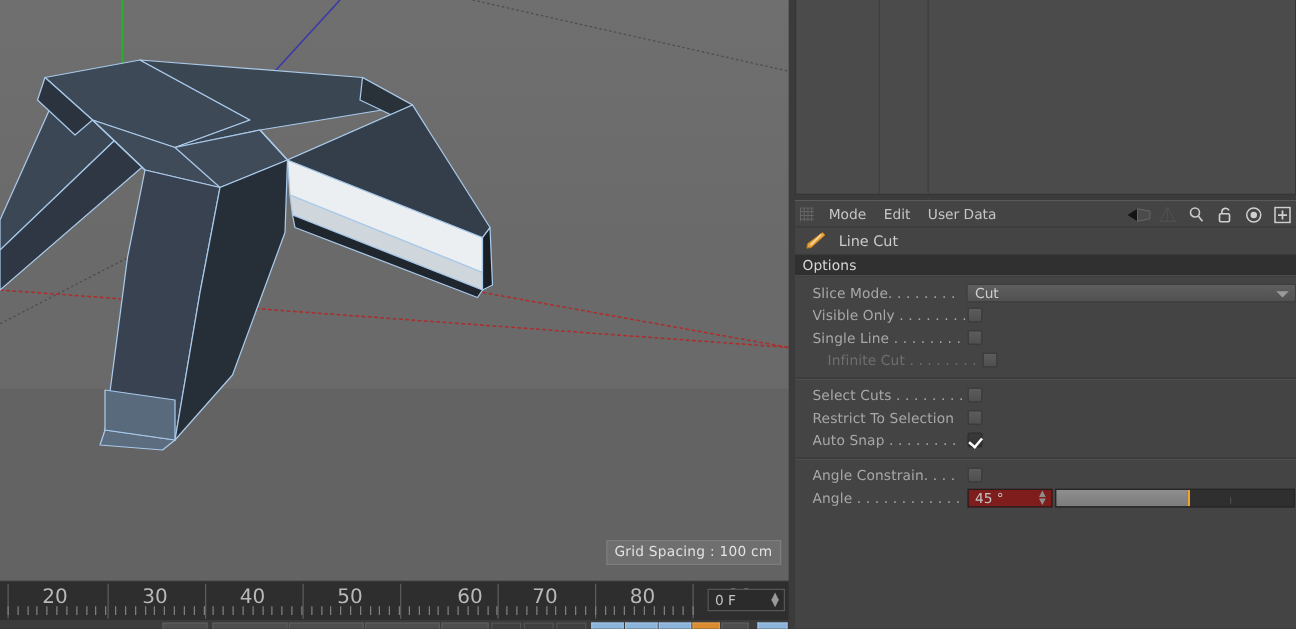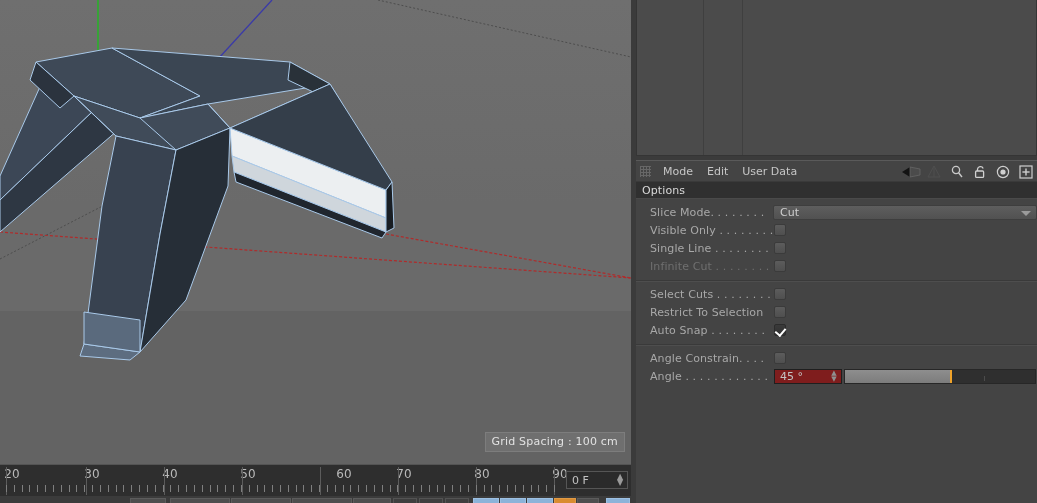--- a/index.html
+++ b/index.html
@@ -37,22 +37,23 @@
   
   #timeline {
     position: absolute; left: 0; top: 464px;
     width: 631px; height: 39px;
     background: #2e2e2e;
     border-top: 1px solid #545454;
   }
   #ruler { position: absolute; left:0; top:0; width: 563px; height: 32px; }
   .tl-num {
     position: absolute; top: 2px;
-    font-size: 12px; color: #b9b9b9;
+    font-size: 16px; color: #b9b9b9;
     transform: translateX(-50%);
+    margin-left: 32px;
   }
   .tl-majortick {
     position: absolute; top: 2px; width: 1px; height: 28px;
     background: #5c5c5c;
   }
   .tl-minortick {
     position: absolute; top: 20px; width: 1px; height: 7px;
     background: #7f7f7f;
   }
   #frame-field {
@@ -147,21 +148,21 @@
   #opt-header span { font-size: 11px; color: #d9d9d9; font-weight: normal; letter-spacing: .1px; }
 
   
   .opt-group { padding: 4px 0 5px 0; border-bottom: 1px solid #3a3a3a; box-shadow: 0 1px 0 #4e4e4e; }
   .opt-group.last { border-bottom: none; box-shadow: none; }
   .opt-row { height: 18px; display: flex; align-items: center; padding-left: 14px; }
   .opt-label {
     width: 124px; font-size: 11px; color: #a8a8a8; white-space: nowrap;
     overflow: hidden; letter-spacing: .1px;
   }
-  .opt-label.dim { color: #6f6f6f; }
+  .opt-label.dim { color: #6f6f6f; margin-left: 12px; }
   .chk {
     width: 12px; height: 12px;
     background: linear-gradient(to bottom, #5c5c5c, #4f4f4f);
     border: 1px solid #3b3b3b;
     border-radius: 2px;
     position: relative;
     flex: none;
   }
   .chk.on::after {
     content: "";
@@ -446,20 +447,29 @@
           <div class="tbicon">
             <svg width="14" height="14" viewBox="0 0 14 14">
                 <rect x="1" y="1" width="12" height="12" fill="none" stroke="#cfcfcf" stroke-width="1.2"></rect>
                 <line x1="7" y1="3.4" x2="7" y2="10.6" stroke="#cfcfcf" stroke-width="1.4"></line>
                 <line x1="3.4" y1="7" x2="10.6" y2="7" stroke="#cfcfcf" stroke-width="1.4"></line>
               </svg>
           </div>
         </div>
       </div>
 
+      <div id="attr-title">
+        <span class="knife">
+          <svg width="17" height="15" viewBox="0 0 17 15">
+            <polygon points="14,1 16,3 5,13 1.5,13.5 2,10" fill="#e8a33d" stroke="#b9791f" stroke-width="0.8"></polygon>
+            <line x1="13" y1="2.5" x2="4.5" y2="11" stroke="#f6d9a6" stroke-width="1.2"></line>
+          </svg>
+        </span>
+        <span class="tname">Line Cut</span>
+      </div>
 
       <div id="opt-header">
         <span>Options</span>
       </div>
 
       <div class="opt-group">
         <div class="opt-row">
           <div class="opt-label">Slice Mode. . . . . . . .</div>
           <div class="dropdown">
             <span class="dval">Cut</span>

